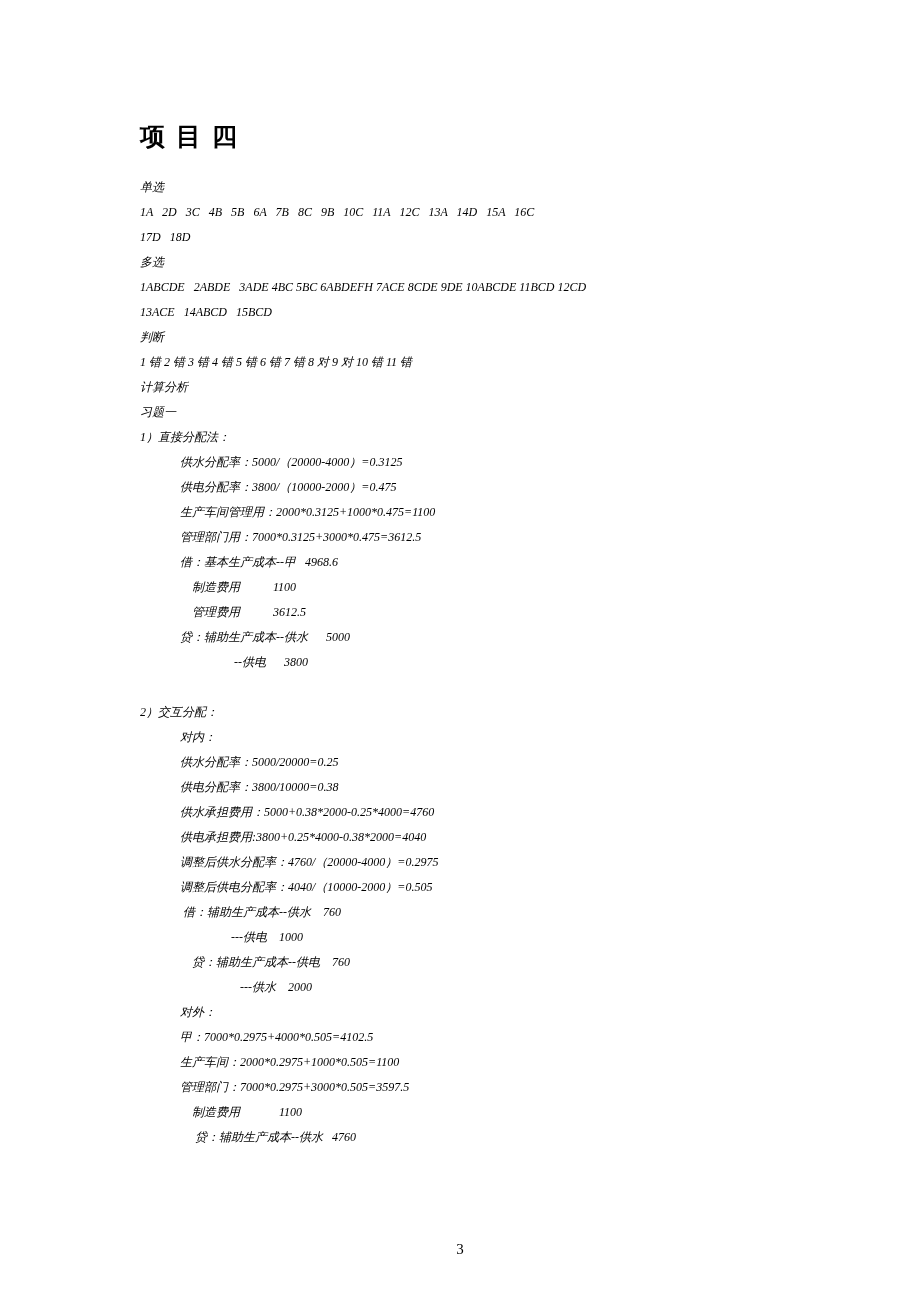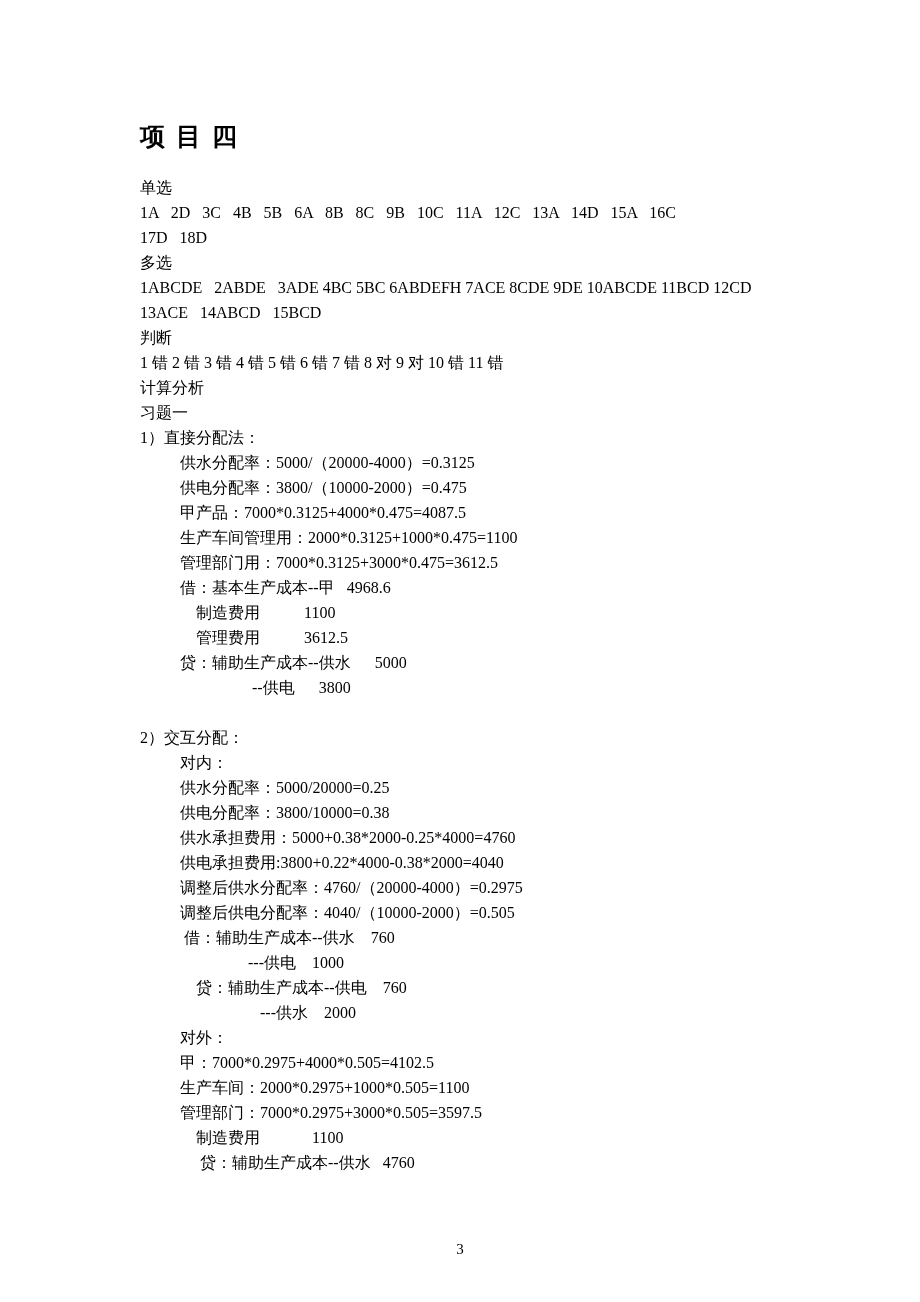--- a/index.html
+++ b/index.html
@@ -18,72 +18,72 @@
     position: relative;
   }
   .title {
     font-family: "SimHei", "Heiti SC", sans-serif;
     font-size: 25px;
     font-weight: bold;
     letter-spacing: 2px;
     margin-bottom: 22px;
   }
   .line {
-    font-size: 16px;
+    font-size: 12px;
     line-height: 25px;
     white-space: pre;
+    font-style: italic;
   }
   .indent1 { padding-left: 40px; }
   .pagenum {
     position: absolute;
     bottom: 44px;
     left: 0;
     width: 920px;
     text-align: center;
     font-size: 15px;
     font-family: "SimSun", serif;
   }
 </style>
 </head>
 <body>
 
 <div class="page">
 
   <div class="title">项 目 四</div>
 
   <div class="line">单选</div>
-  <div class="line">1A   2D   3C   4B   5B   6A   8B   8C   9B   10C   11A   12C   13A   14D   15A   16C</div>
+  <div class="line">1A   2D   3C   4B   5B   6A   7B   8C   9B   10C   11A   12C   13A   14D   15A   16C</div>
   <div class="line">17D   18D</div>
   <div class="line">多选</div>
   <div class="line">1ABCDE   2ABDE   3ADE 4BC 5BC 6ABDEFH 7ACE 8CDE 9DE 10ABCDE 11BCD 12CD</div>
   <div class="line">13ACE   14ABCD   15BCD</div>
   <div class="line">判断</div>
   <div class="line">1 错 2 错 3 错 4 错 5 错 6 错 7 错 8 对 9 对 10 错 11 错</div>
   <div class="line">计算分析</div>
   <div class="line">习题一</div>
   <div class="line">1）直接分配法：</div>
   <div class="line indent1">供水分配率：5000/（20000-4000）=0.3125</div>
   <div class="line indent1">供电分配率：3800/（10000-2000）=0.475</div>
-  <div class="line indent1">甲产品：7000*0.3125+4000*0.475=4087.5</div>
   <div class="line indent1">生产车间管理用：2000*0.3125+1000*0.475=1100</div>
   <div class="line indent1">管理部门用：7000*0.3125+3000*0.475=3612.5</div>
   <div class="line indent1">借：基本生产成本--甲   4968.6</div>
   <div class="line indent1">    制造费用           1100</div>
   <div class="line indent1">    管理费用           3612.5</div>
   <div class="line indent1">贷：辅助生产成本--供水      5000</div>
   <div class="line indent1">                  --供电      3800</div>
 
   <div class="line" style="height:25px"></div>
 
   <div class="line">2）交互分配：</div>
   <div class="line indent1">对内：</div>
   <div class="line indent1">供水分配率：5000/20000=0.25</div>
   <div class="line indent1">供电分配率：3800/10000=0.38</div>
   <div class="line indent1">供水承担费用：5000+0.38*2000-0.25*4000=4760</div>
-  <div class="line indent1">供电承担费用:3800+0.22*4000-0.38*2000=4040</div>
+  <div class="line indent1">供电承担费用:3800+0.25*4000-0.38*2000=4040</div>
   <div class="line indent1">调整后供水分配率：4760/（20000-4000）=0.2975</div>
   <div class="line indent1">调整后供电分配率：4040/（10000-2000）=0.505</div>
   <div class="line indent1"> 借：辅助生产成本--供水    760</div>
   <div class="line indent1">                 ---供电    1000</div>
   <div class="line indent1">    贷：辅助生产成本--供电    760</div>
   <div class="line indent1">                    ---供水    2000</div>
   <div class="line indent1">对外：</div>
   <div class="line indent1">甲：7000*0.2975+4000*0.505=4102.5</div>
   <div class="line indent1">生产车间：2000*0.2975+1000*0.505=1100</div>
   <div class="line indent1">管理部门：7000*0.2975+3000*0.505=3597.5</div>

